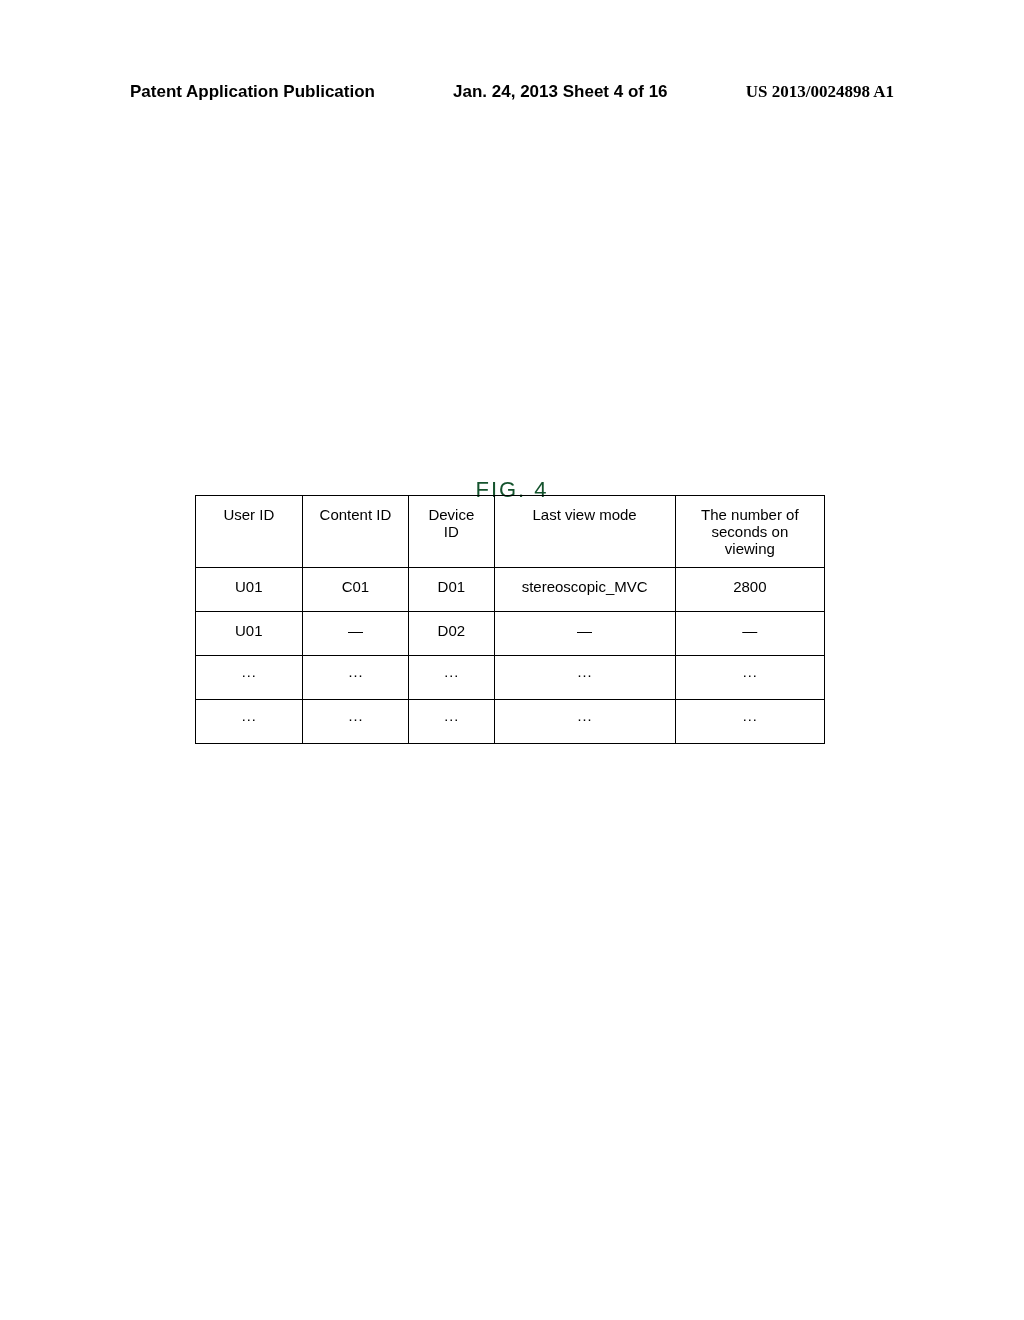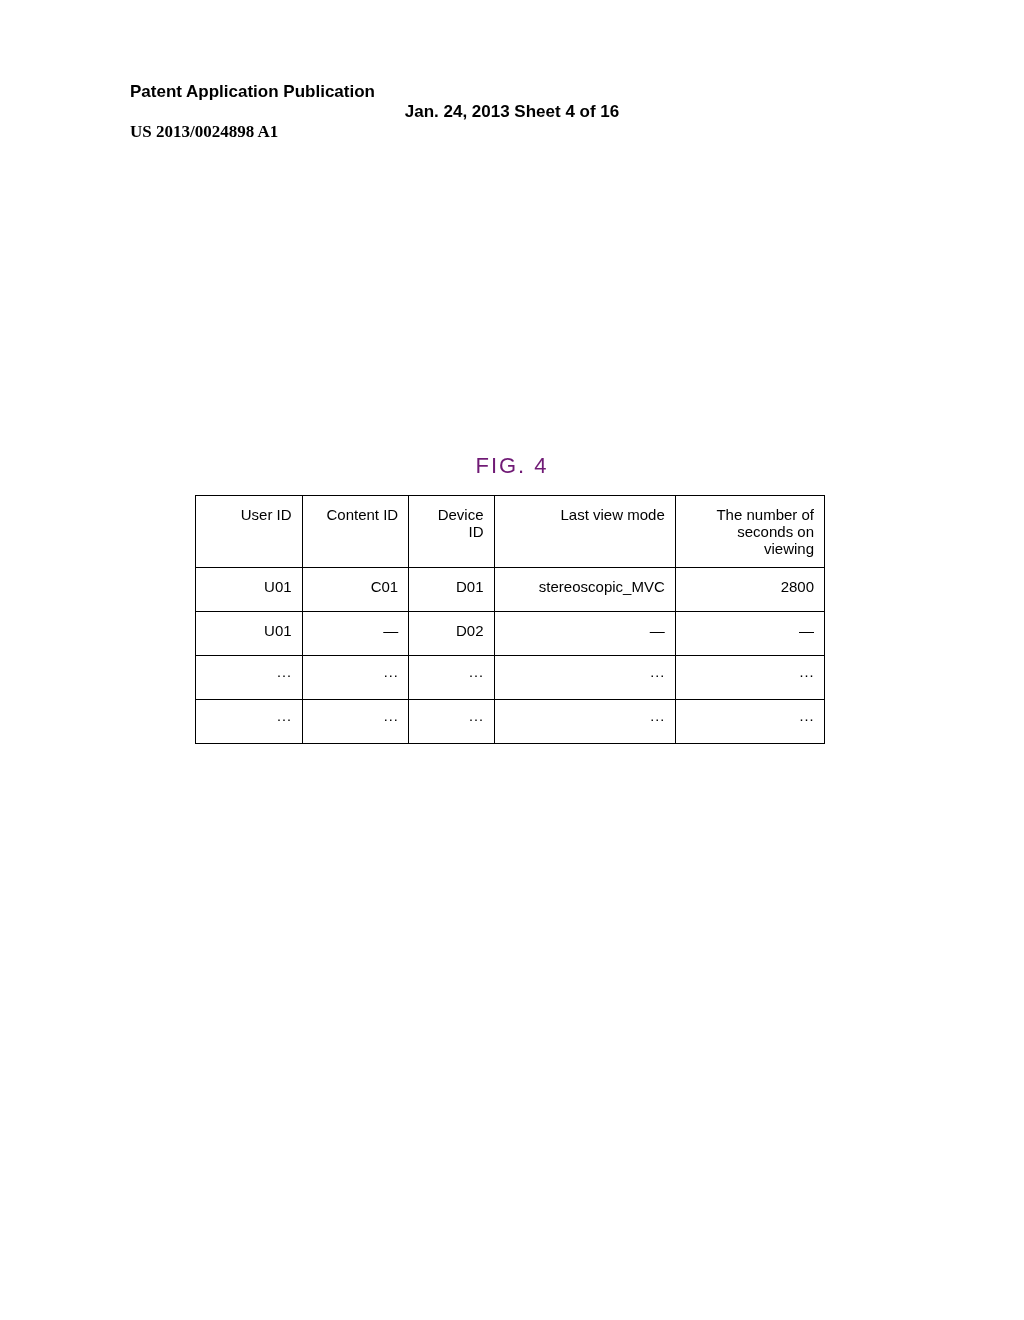--- a/index.html
+++ b/index.html
@@ -18,59 +18,58 @@
       position: absolute;
       top: 82px;
       left: 0;
       width: 100%;
       display: flex;
       justify-content: space-between;
       padding: 0 130px 0 130px;
       font-size: 17px;
       font-weight: bold;
       color: #000;
-      flex-direction: column;
     }
     .header-left {
       text-align: left;
     }
     .header-center {
       text-align: center;
     }
     .header-right {
       text-align: left;
       font-family: Liberation Serif, serif;
     }
     .figure-label {
       position: absolute;
-      top: 453px;
+      top: 477px;
       left: 0;
       width: 100%;
       text-align: center;
       font-size: 22px;
       font-weight: normal;
       letter-spacing: 2px;
-      color: #701a75;
+      color: #14532d;
     }
     .table-container {
       position: absolute;
       top: 495px;
       left: 195px;
       width: 630px;
     }
     table {
       border-collapse: collapse;
       width: 100%;
       font-size: 15px;
       color: #000;
     }
     th, td {
       border: 1px solid #000;
       padding: 10px 10px;
-      text-align: right;
+      text-align: center;
       vertical-align: top;
       font-weight: normal;
     }
     th {
       height: 66px;
     }
     td {
       height: 44px;
     }
     .col-user { width: 100px; }

